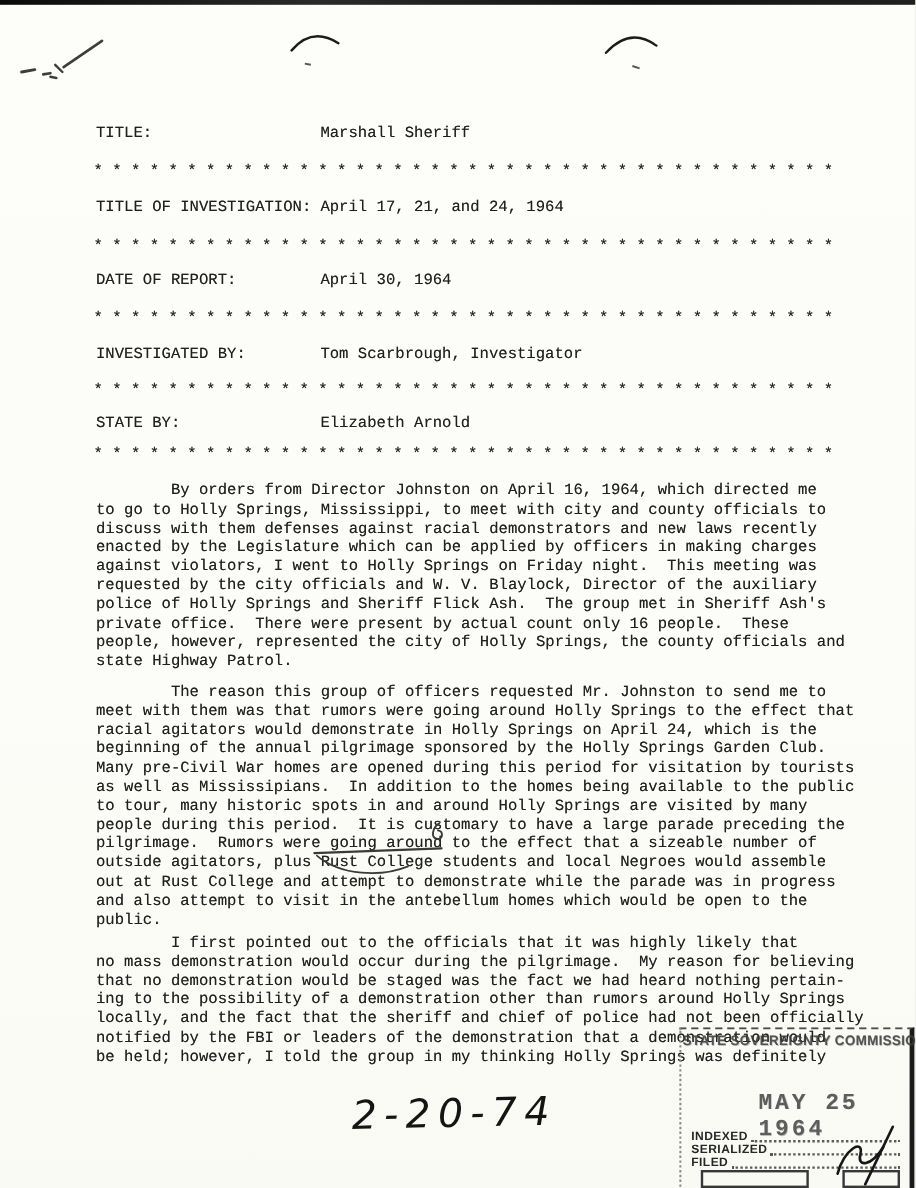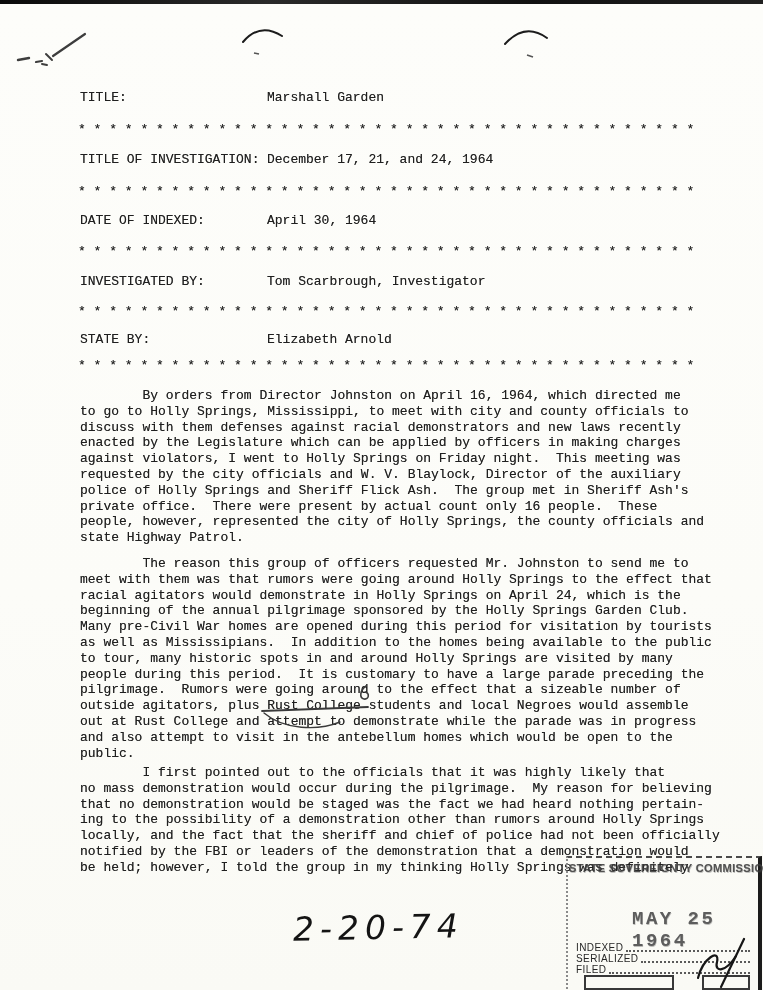--- a/index.html
+++ b/index.html
@@ -4,21 +4,21 @@
 <style>
   html,body{margin:0;padding:0;background:#e8e8e4;}
   .page{
     position:relative;
     width:763px;height:990px;
     background:linear-gradient(180deg,#fdfdfa 0%,#fcfcf8 60%,#fafaf5 100%);
     font-family:"Liberation Mono","DejaVu Sans Mono",monospace;
     color:#1f1f1f;
     overflow:hidden;
   }
-  .tw{ text-shadow:0 0 .5px rgba(20,20,20,.55); }
+  .tw{ text-shadow:0 0 .5px rgba(20,20,20,.55);margin-top:13px; }
   .top-edge{
     position:absolute;top:0;left:0;width:763px;height:4px;
     background:linear-gradient(90deg,#0a0a0a 0%,#2a2a2a 35%,#111 70%,#202020 100%);
   }
   .field-row{position:absolute;left:80px;height:16px;font-size:13px;white-space:pre;}
   .f-label{position:absolute;left:0;top:0;}
   .f-value{position:absolute;left:187px;top:0;}
   .sep{
     position:absolute;left:78px;font-size:13px;white-space:pre;
     letter-spacing:0;color:#222;
@@ -49,21 +49,21 @@
   }
   .stamp-date{
     position:absolute;top:50px;left:64px;
     font-family:"Liberation Mono","DejaVu Sans Mono",monospace;
     font-size:19px;font-weight:bold;letter-spacing:2.5px;
     color:#4d4d4d;opacity:.9;text-shadow:.5px .5px 0 rgba(80,80,80,.4);
   }
   .stamp-field{
     position:absolute;left:8px;right:6px;height:11px;
     display:flex;align-items:flex-end;
-    font-size:10px;font-weight:normal;letter-spacing:.4px;color:#262626;
+    font-size:10px;font-weight:bold;letter-spacing:.4px;color:#262626;
   }
   .leader{flex:1;border-bottom:2px dotted #3f3f3f;height:2px;margin:0 2px 1px 3px;opacity:.85;}
   .stamp-box{position:absolute;border:2px solid #383838;height:11px;background:transparent;}
   .box-left{left:16px;top:117px;width:86px;}
   .box-right{left:134px;top:117px;width:44px;}
   .mark{position:absolute;}
 </style>
 </head>
 <body>
 
@@ -83,32 +83,32 @@
     <path d="M3,16 Q20,-4 42,10" stroke="#1c1c1c" stroke-width="2" fill="none" stroke-linecap="round"></path>
     <path d="M14,27 l5,1" stroke="#555" stroke-width="1.6" fill="none"></path>
   </svg>
   <svg class="mark" style="left:501px;top:28px;" width="50" height="32" viewBox="0 0 50 32">
     <path d="M4,16 Q24,-6 46,10" stroke="#1c1c1c" stroke-width="2" fill="none" stroke-linecap="round"></path>
     <path d="M26,27 l6,2" stroke="#555" stroke-width="1.6" fill="none"></path>
   </svg>
 
   <div class="field-row tw" style="top:90px">
     <span class="f-label">TITLE:</span>
-    <span class="f-value">Marshall Garden</span>
+    <span class="f-value">Marshall Sheriff</span>
   </div>
   <div class="sep tw" style="top:122px">* * * * * * * * * * * * * * * * * * * * * * * * * * * * * * * * * * * * * * * *</div>
 
   <div class="field-row tw" style="top:152px">
     <span class="f-label">TITLE OF INVESTIGATION:</span>
-    <span class="f-value">December 17, 21, and 24, 1964</span>
+    <span class="f-value">April 17, 21, and 24, 1964</span>
   </div>
   <div class="sep tw" style="top:184px">* * * * * * * * * * * * * * * * * * * * * * * * * * * * * * * * * * * * * * * *</div>
 
   <div class="field-row tw" style="top:213px">
-    <span class="f-label">DATE OF INDEXED:</span>
+    <span class="f-label">DATE OF REPORT:</span>
     <span class="f-value">April 30, 1964</span>
   </div>
   <div class="sep tw" style="top:244px">* * * * * * * * * * * * * * * * * * * * * * * * * * * * * * * * * * * * * * * *</div>
 
   <div class="field-row tw" style="top:274px">
     <span class="f-label">INVESTIGATED BY:</span>
     <span class="f-value">Tom Scarbrough, Investigator</span>
   </div>
   <div class="sep tw" style="top:304px">* * * * * * * * * * * * * * * * * * * * * * * * * * * * * * * * * * * * * * * *</div>
 

